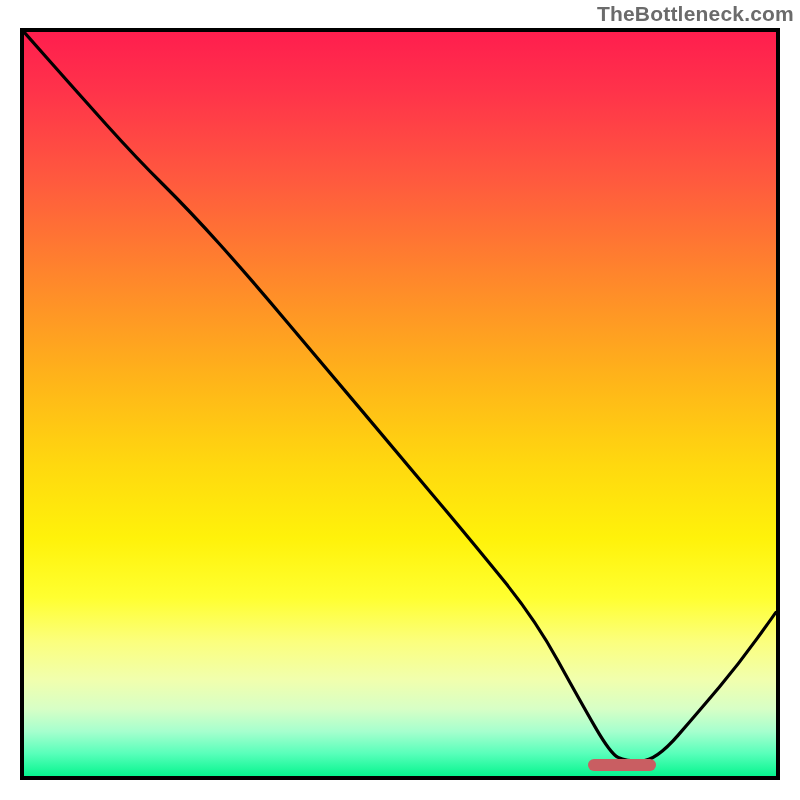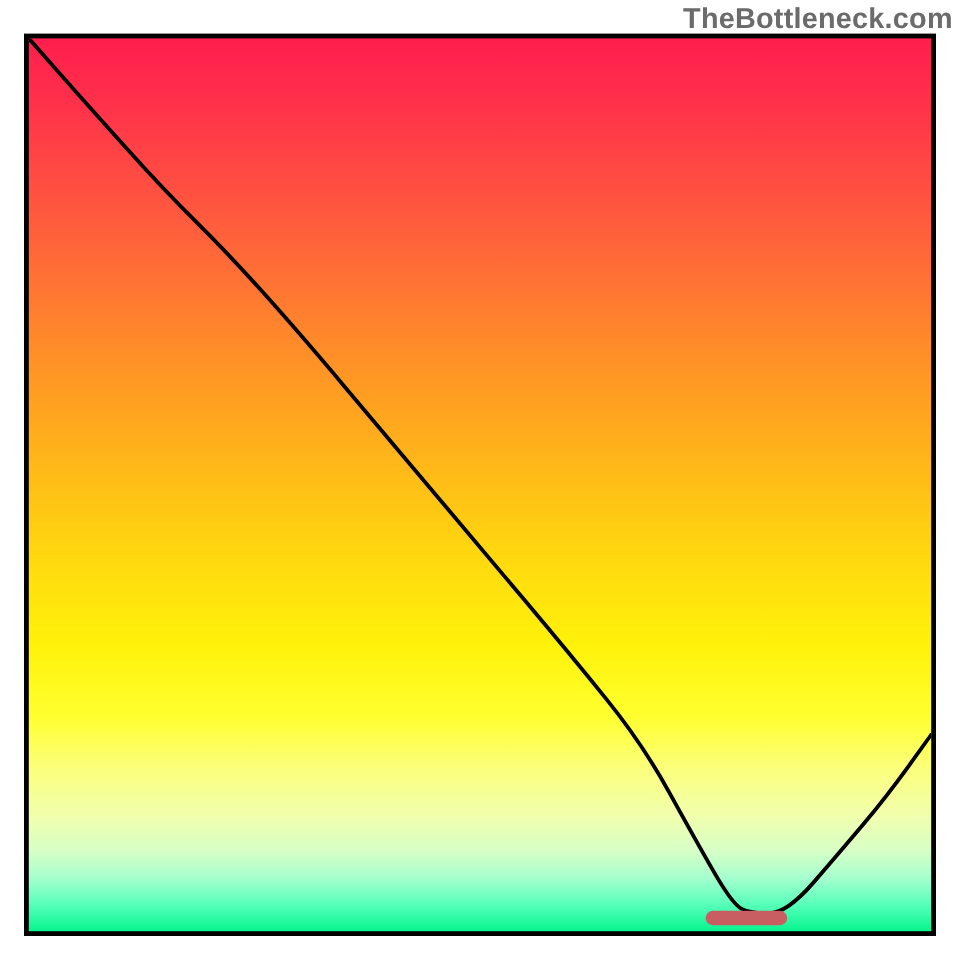--- a/index.html
+++ b/index.html
@@ -7,21 +7,21 @@
   .chart-container {
     position: relative;
     width: 800px;
     height: 800px;
   }
   .watermark {
     position: absolute;
     top: 2px;
     right: 6px;
     font-family: Arial, Helvetica, sans-serif;
-    font-size: 24px;
+    font-size: 21px;
     font-weight: 600;
     color: #6b6b6b;
     letter-spacing: 0.2px;
     z-index: 4;
   }
   .plot {
     position: absolute;
     left: 20px;
     top: 28px;
     width: 760px;

